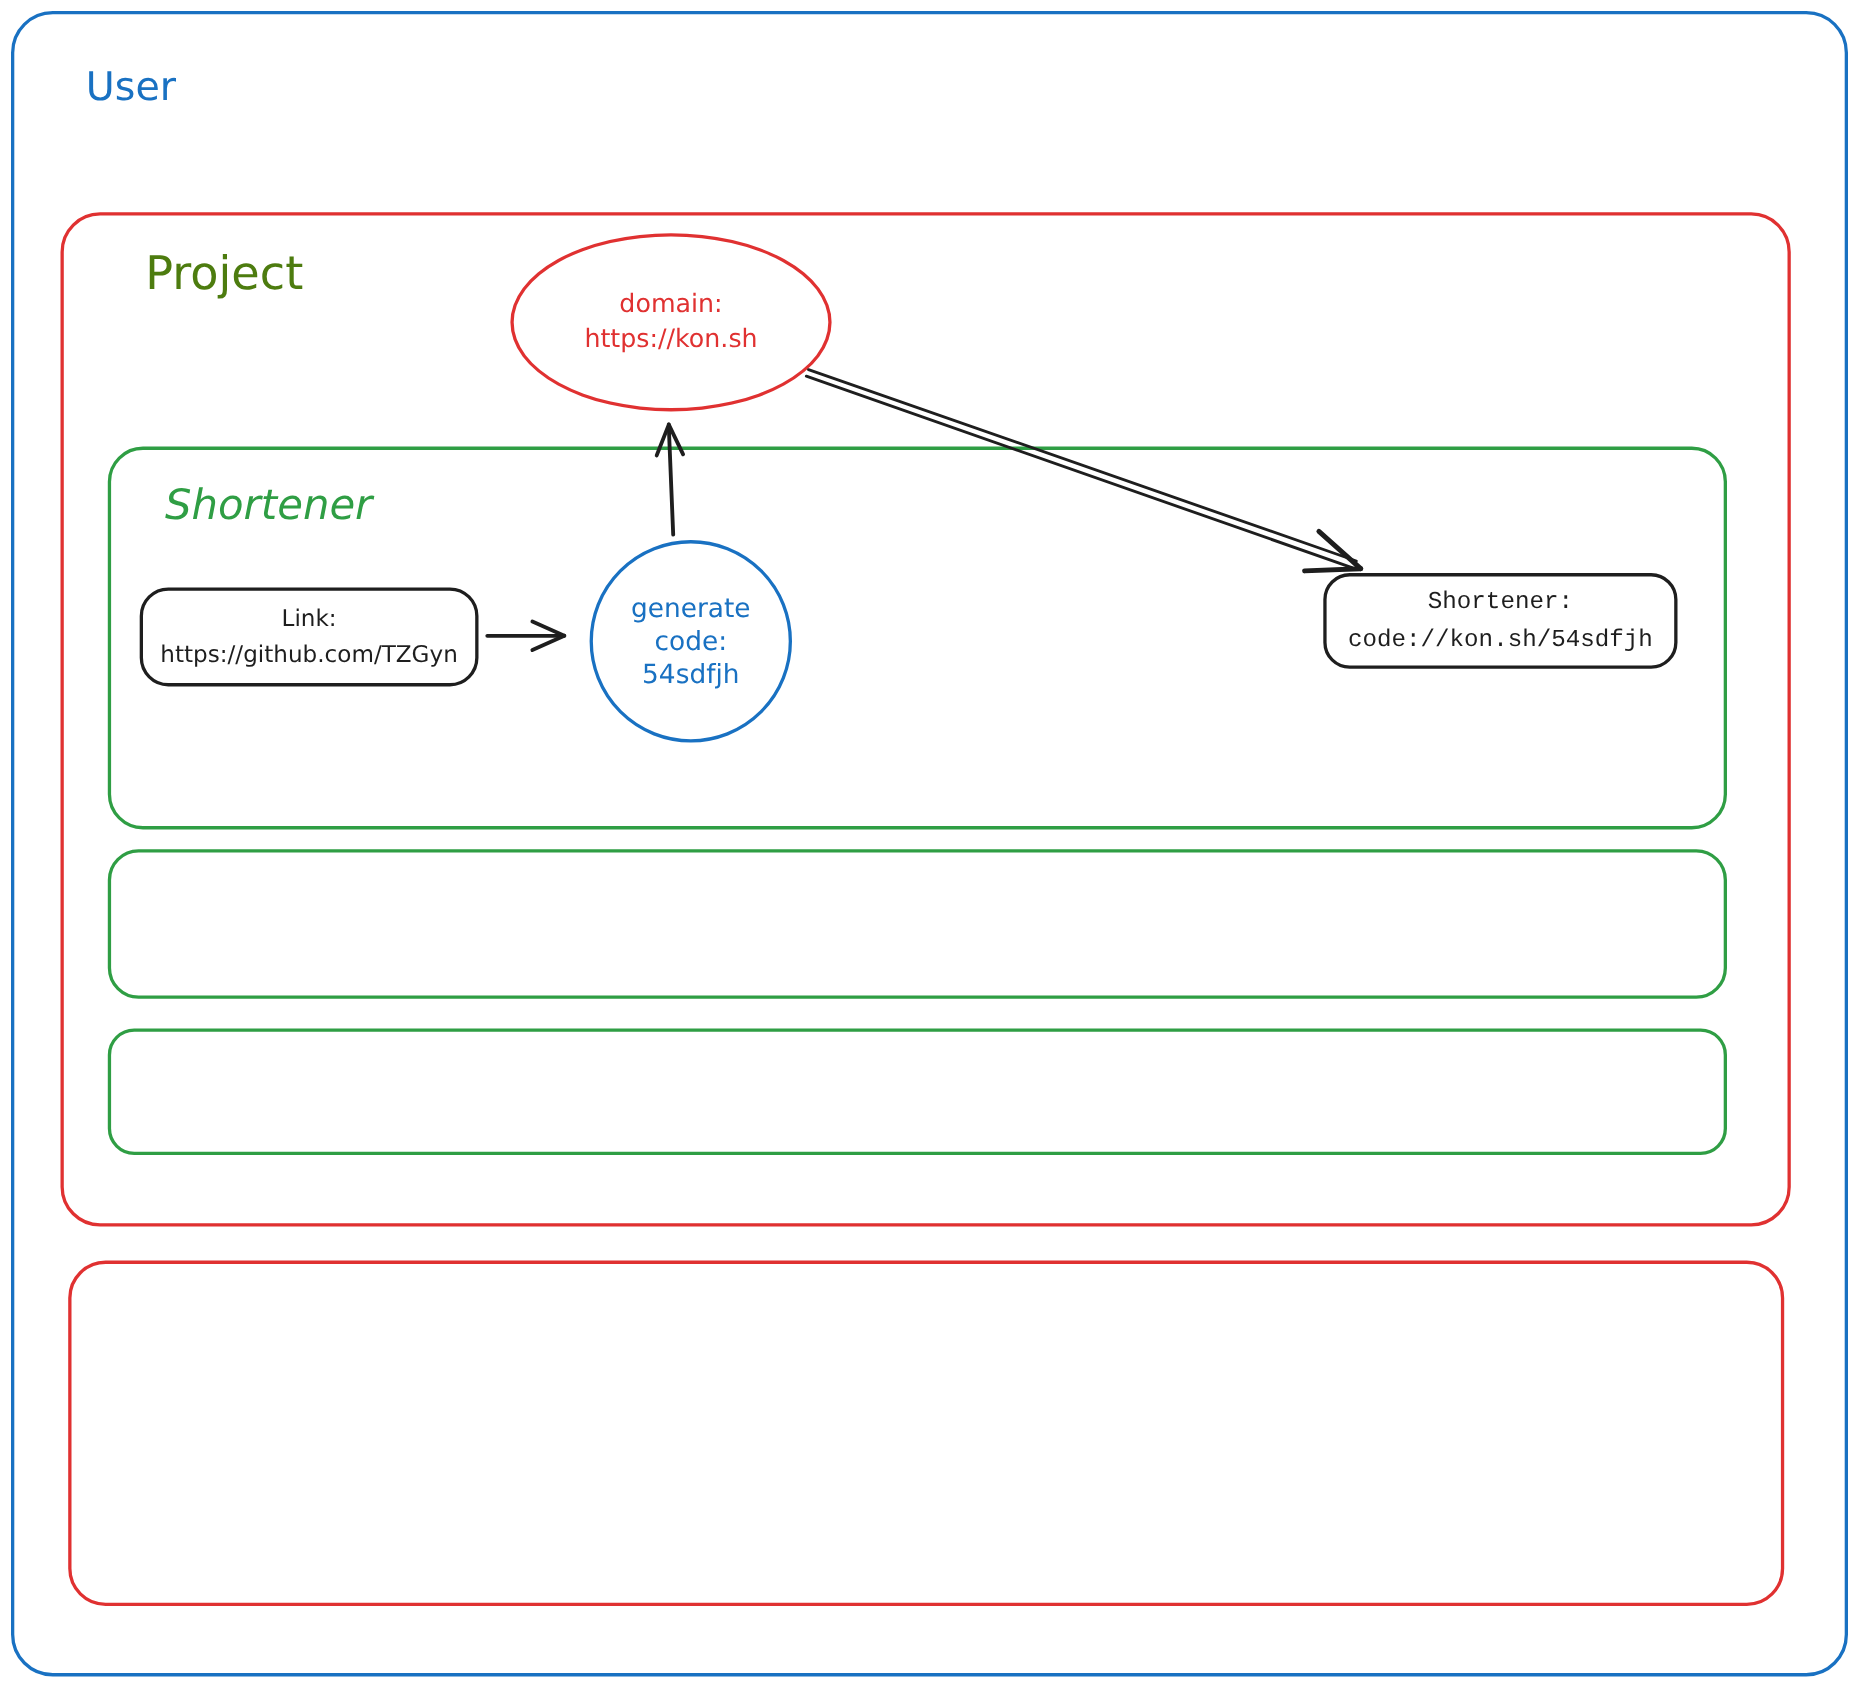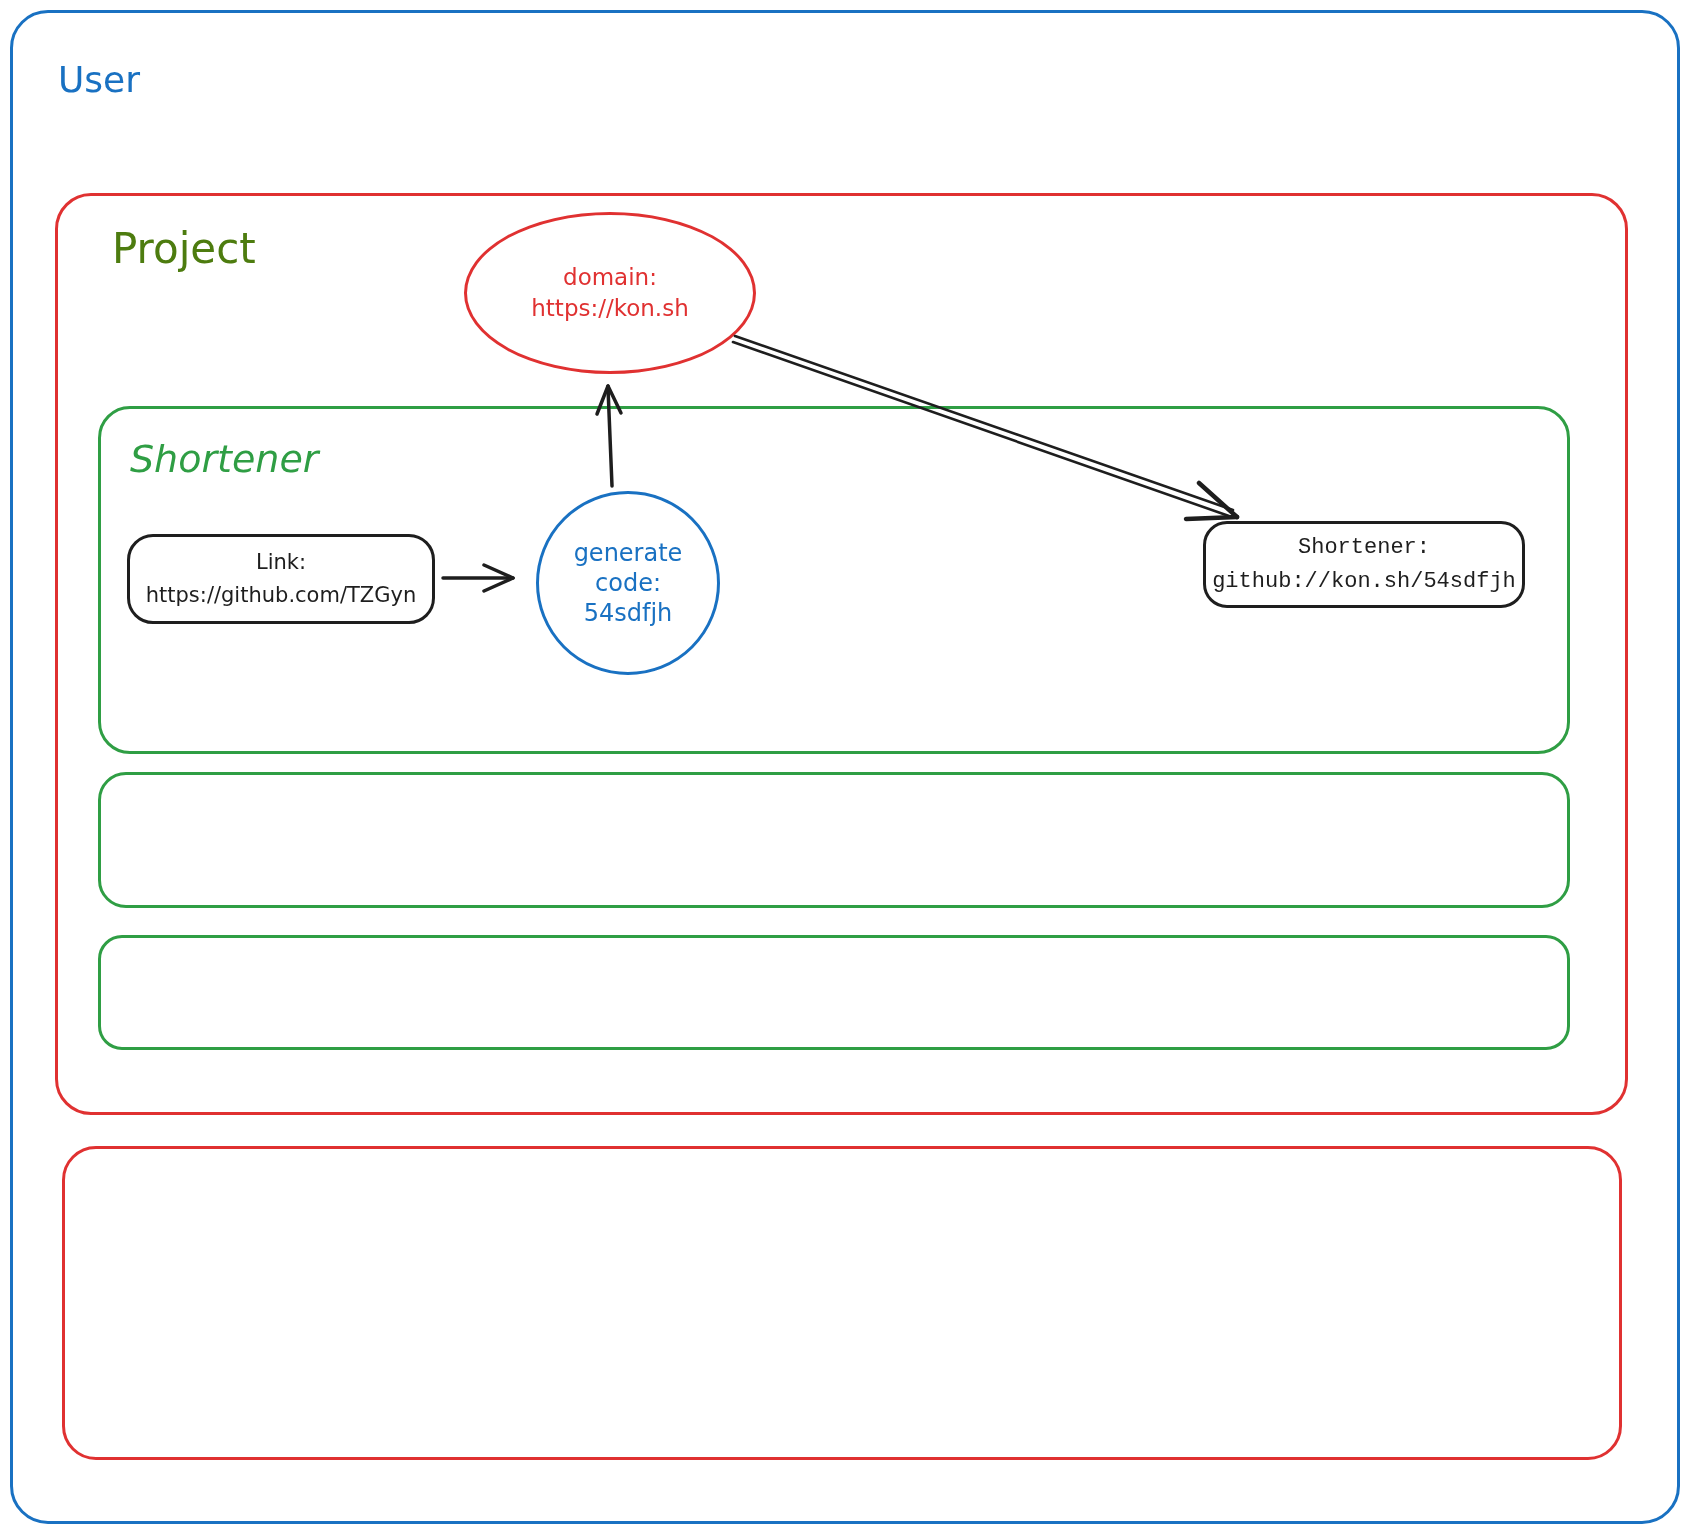--- a/index.html
+++ b/index.html
@@ -18,20 +18,21 @@
   }
   .box {
     position: absolute;
     background: transparent;
     box-sizing: border-box;
   }
   .container-label {
     position: absolute;
     white-space: nowrap;
     line-height: 1;
+    margin-left: 20px;
   }
   .user-box {
     left: 10px; top: 10px; width: 1670px; height: 1514px;
     border: 3px solid #1971c2; border-radius: 38px;
   }
   .user-label { left: 58px; top: 62px; font-size: 36px; color: #1971c2; }
   .project-box {
     left: 55px; top: 193px; width: 1573px; height: 922px;
     border: 3px solid #e03131; border-radius: 36px;
   }
@@ -119,21 +120,21 @@
   </div>
 
   <div class="node generate-circle">
     <span>generate</span>
     <span>code:</span>
     <span>54sdfjh</span>
   </div>
 
   <div class="node result-node">
     <span>Shortener:</span>
-    <span>github://kon.sh/54sdfjh</span>
+    <span>code://kon.sh/54sdfjh</span>
   </div>
 
   <svg class="arrows-overlay" viewBox="0 0 1689 1534">
 
     <g stroke="#1e1e1e" stroke-width="3.5" fill="none" stroke-linecap="round">
       <path d="M 443 578 L 511 578"></path>
       <path d="M 513 578 L 484 565"></path>
       <path d="M 513 578 L 484 591"></path>
     </g>
 

